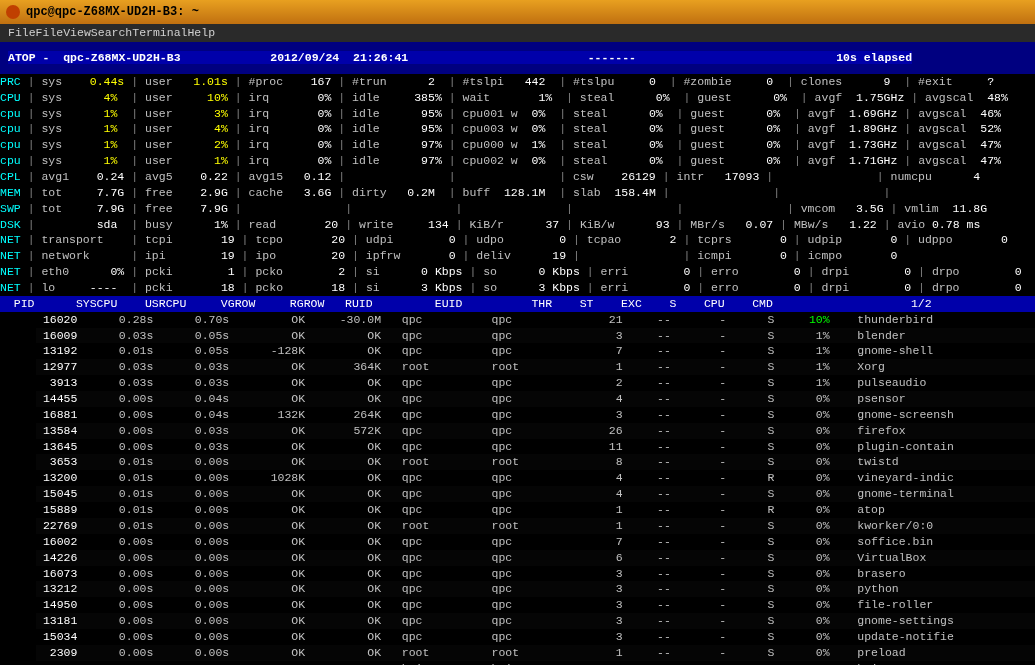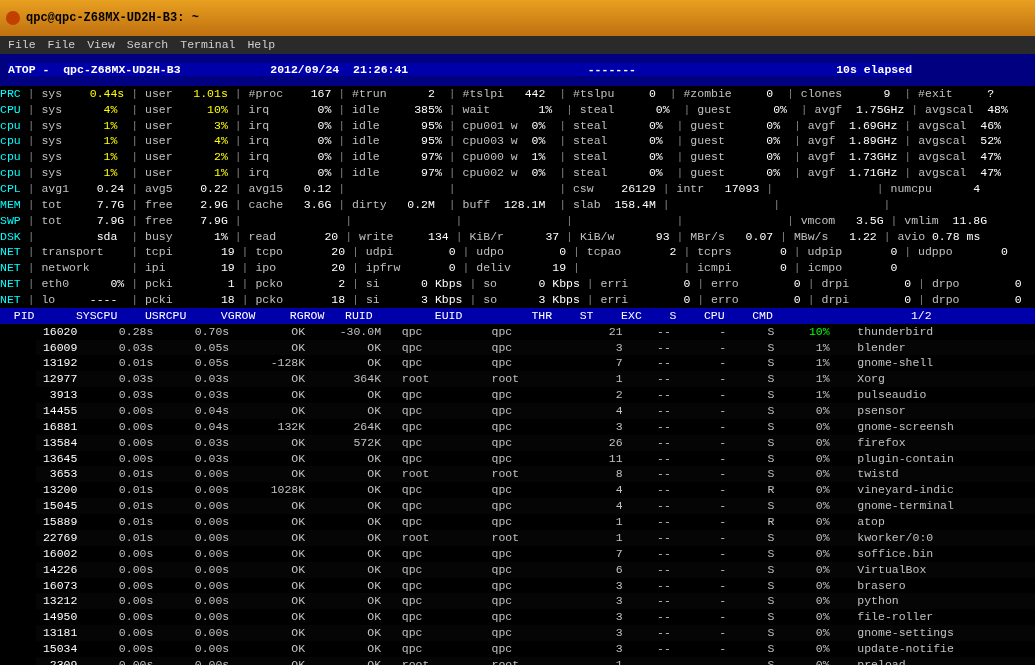--- a/index.html
+++ b/index.html
@@ -14,35 +14,34 @@
       overflow: hidden;
     }
     .title-bar {
       background: linear-gradient(to bottom, #e8a020, #c07010);
       color: #000;
       padding: 2px 6px;
       font-weight: bold;
       font-size: 12px;
       display: flex;
       align-items: center;
-      height: 36px;
+      height: 24px;
     }
     .title-bar-close {
       width: 14px; height: 14px;
       background: #c04000;
       border-radius: 50%;
       display: inline-block;
       margin-right: 6px;
       cursor: pointer;
     }
     .menu-bar {
       background: #2a2a2a;
       color: #d0d0d0;
       display: flex;
-      gap: 12px;
       padding: 2px 8px;
       font-size: 11.5px;
       height: 18px;
       align-items: center;
     }
     .menu-item { cursor: pointer; }
 
     .terminal {
       background: #000;
       color: #c0c0c0;

